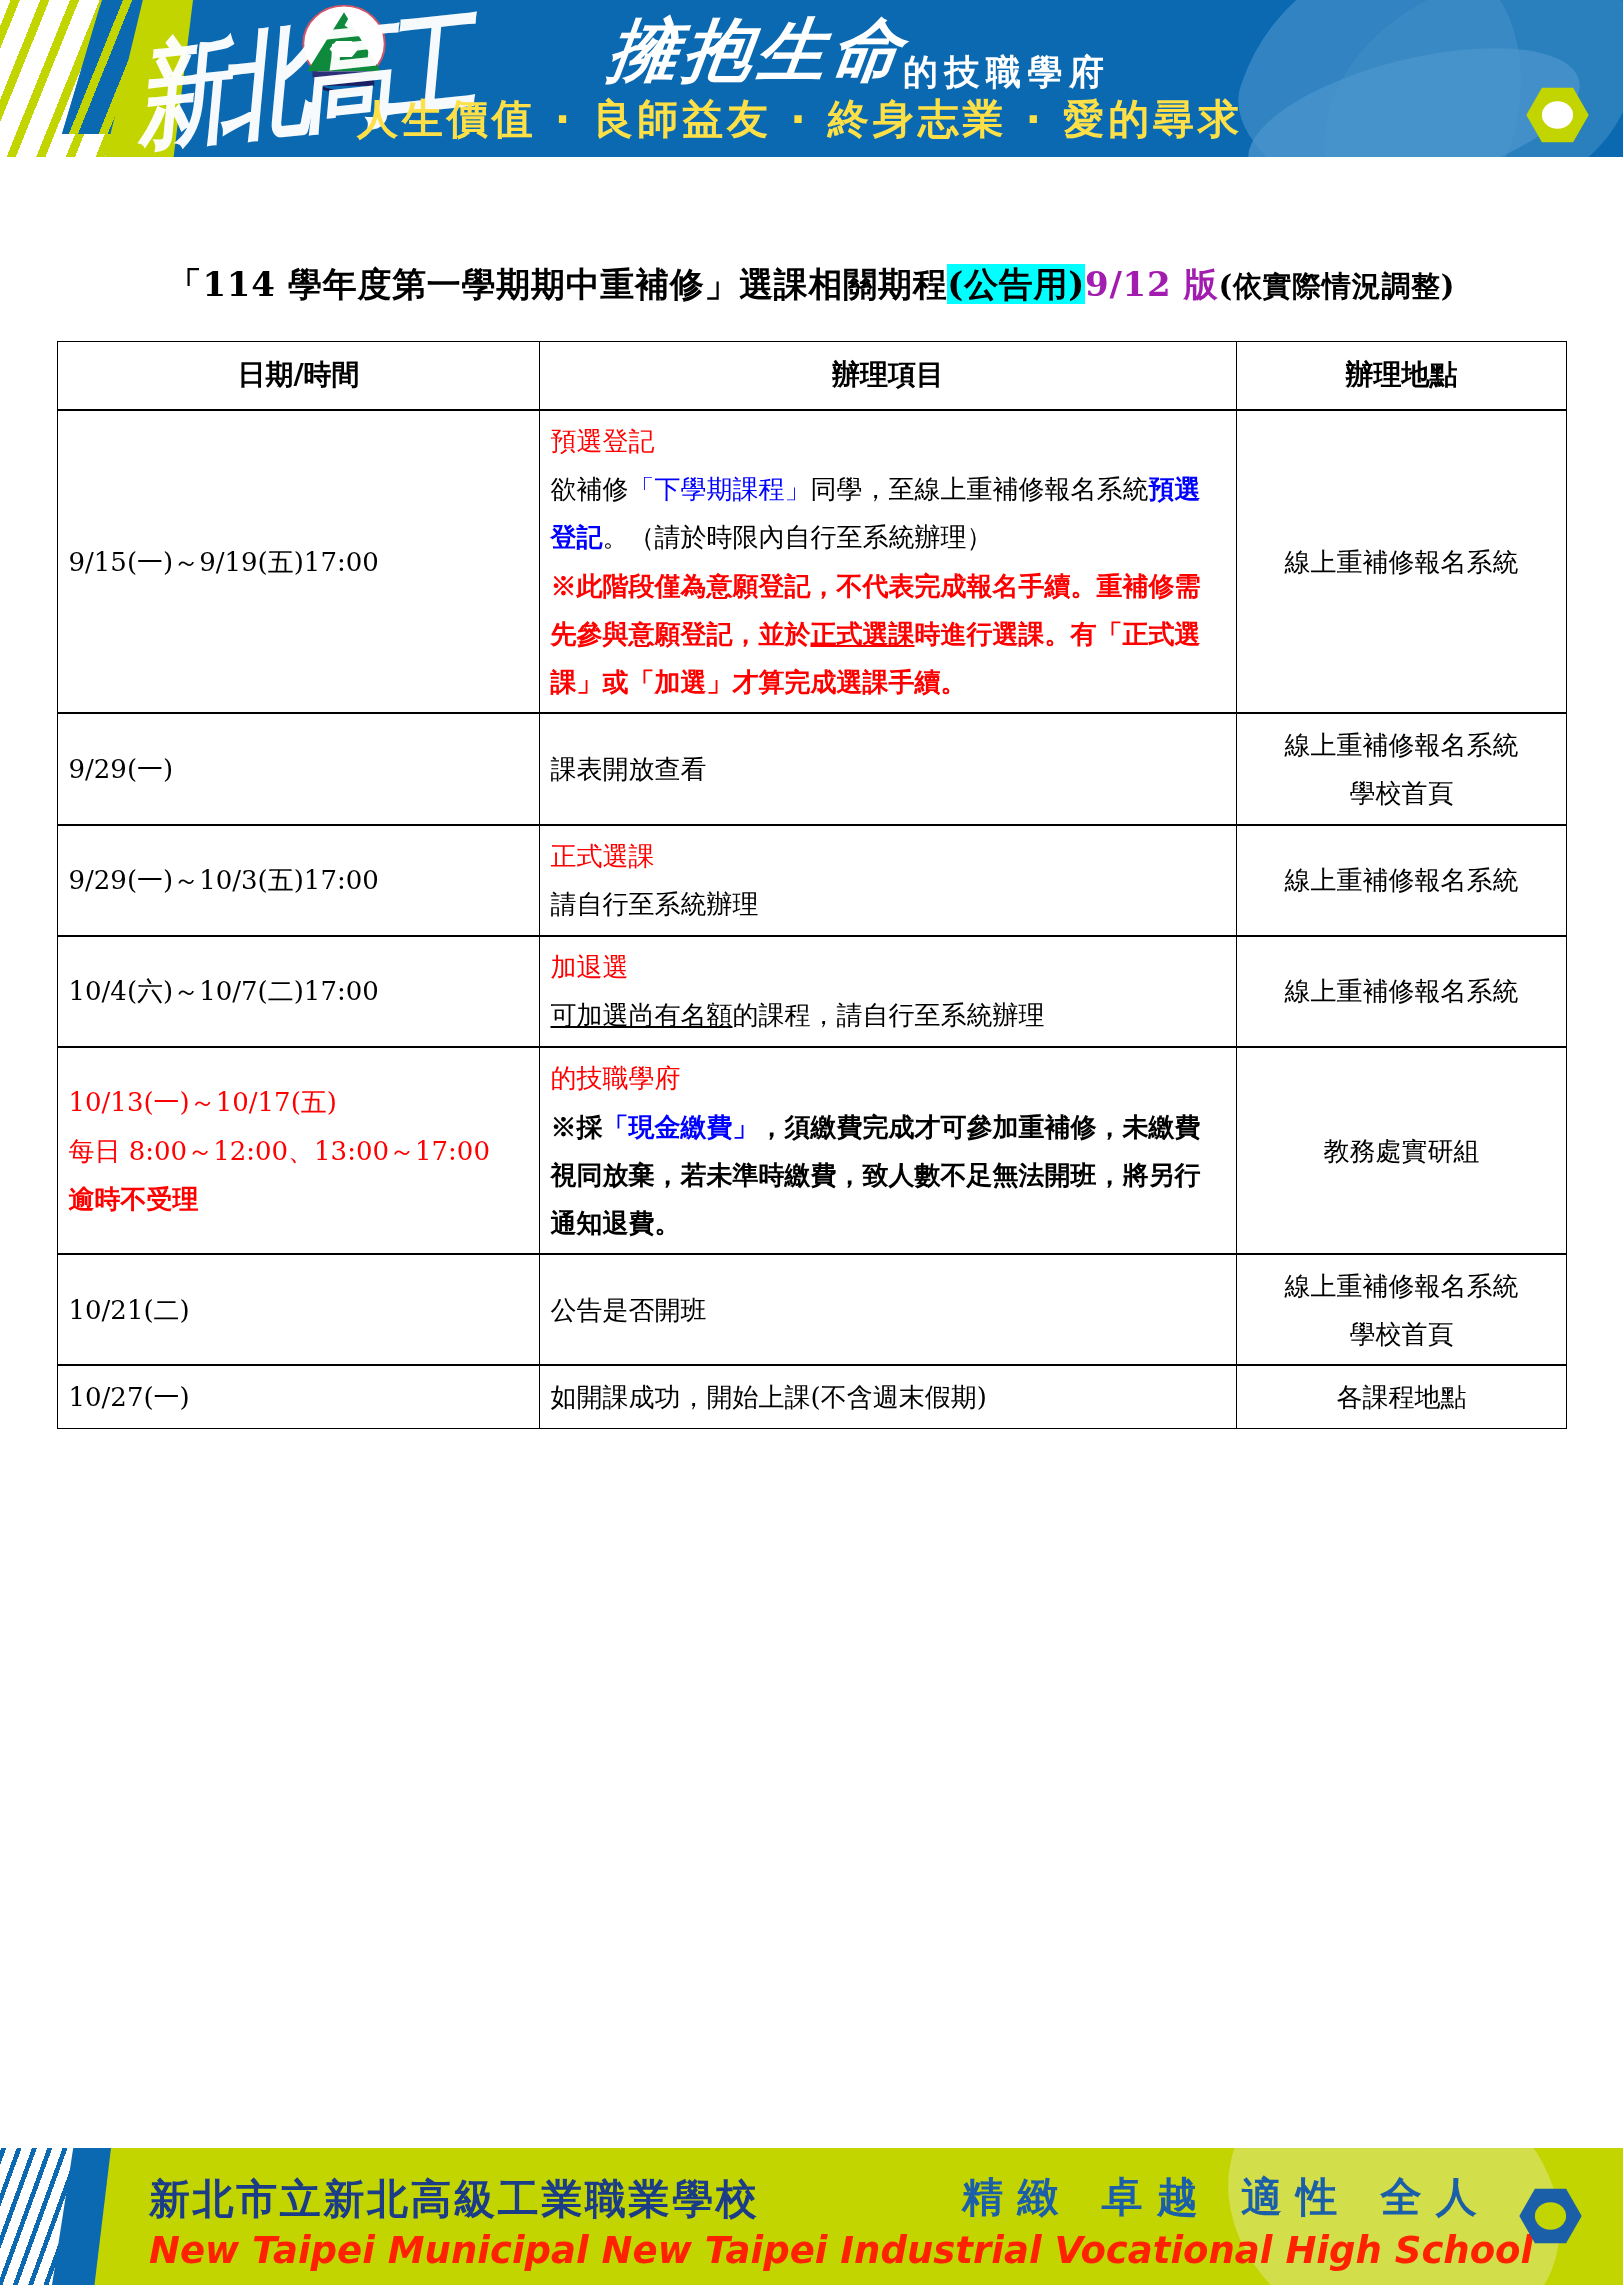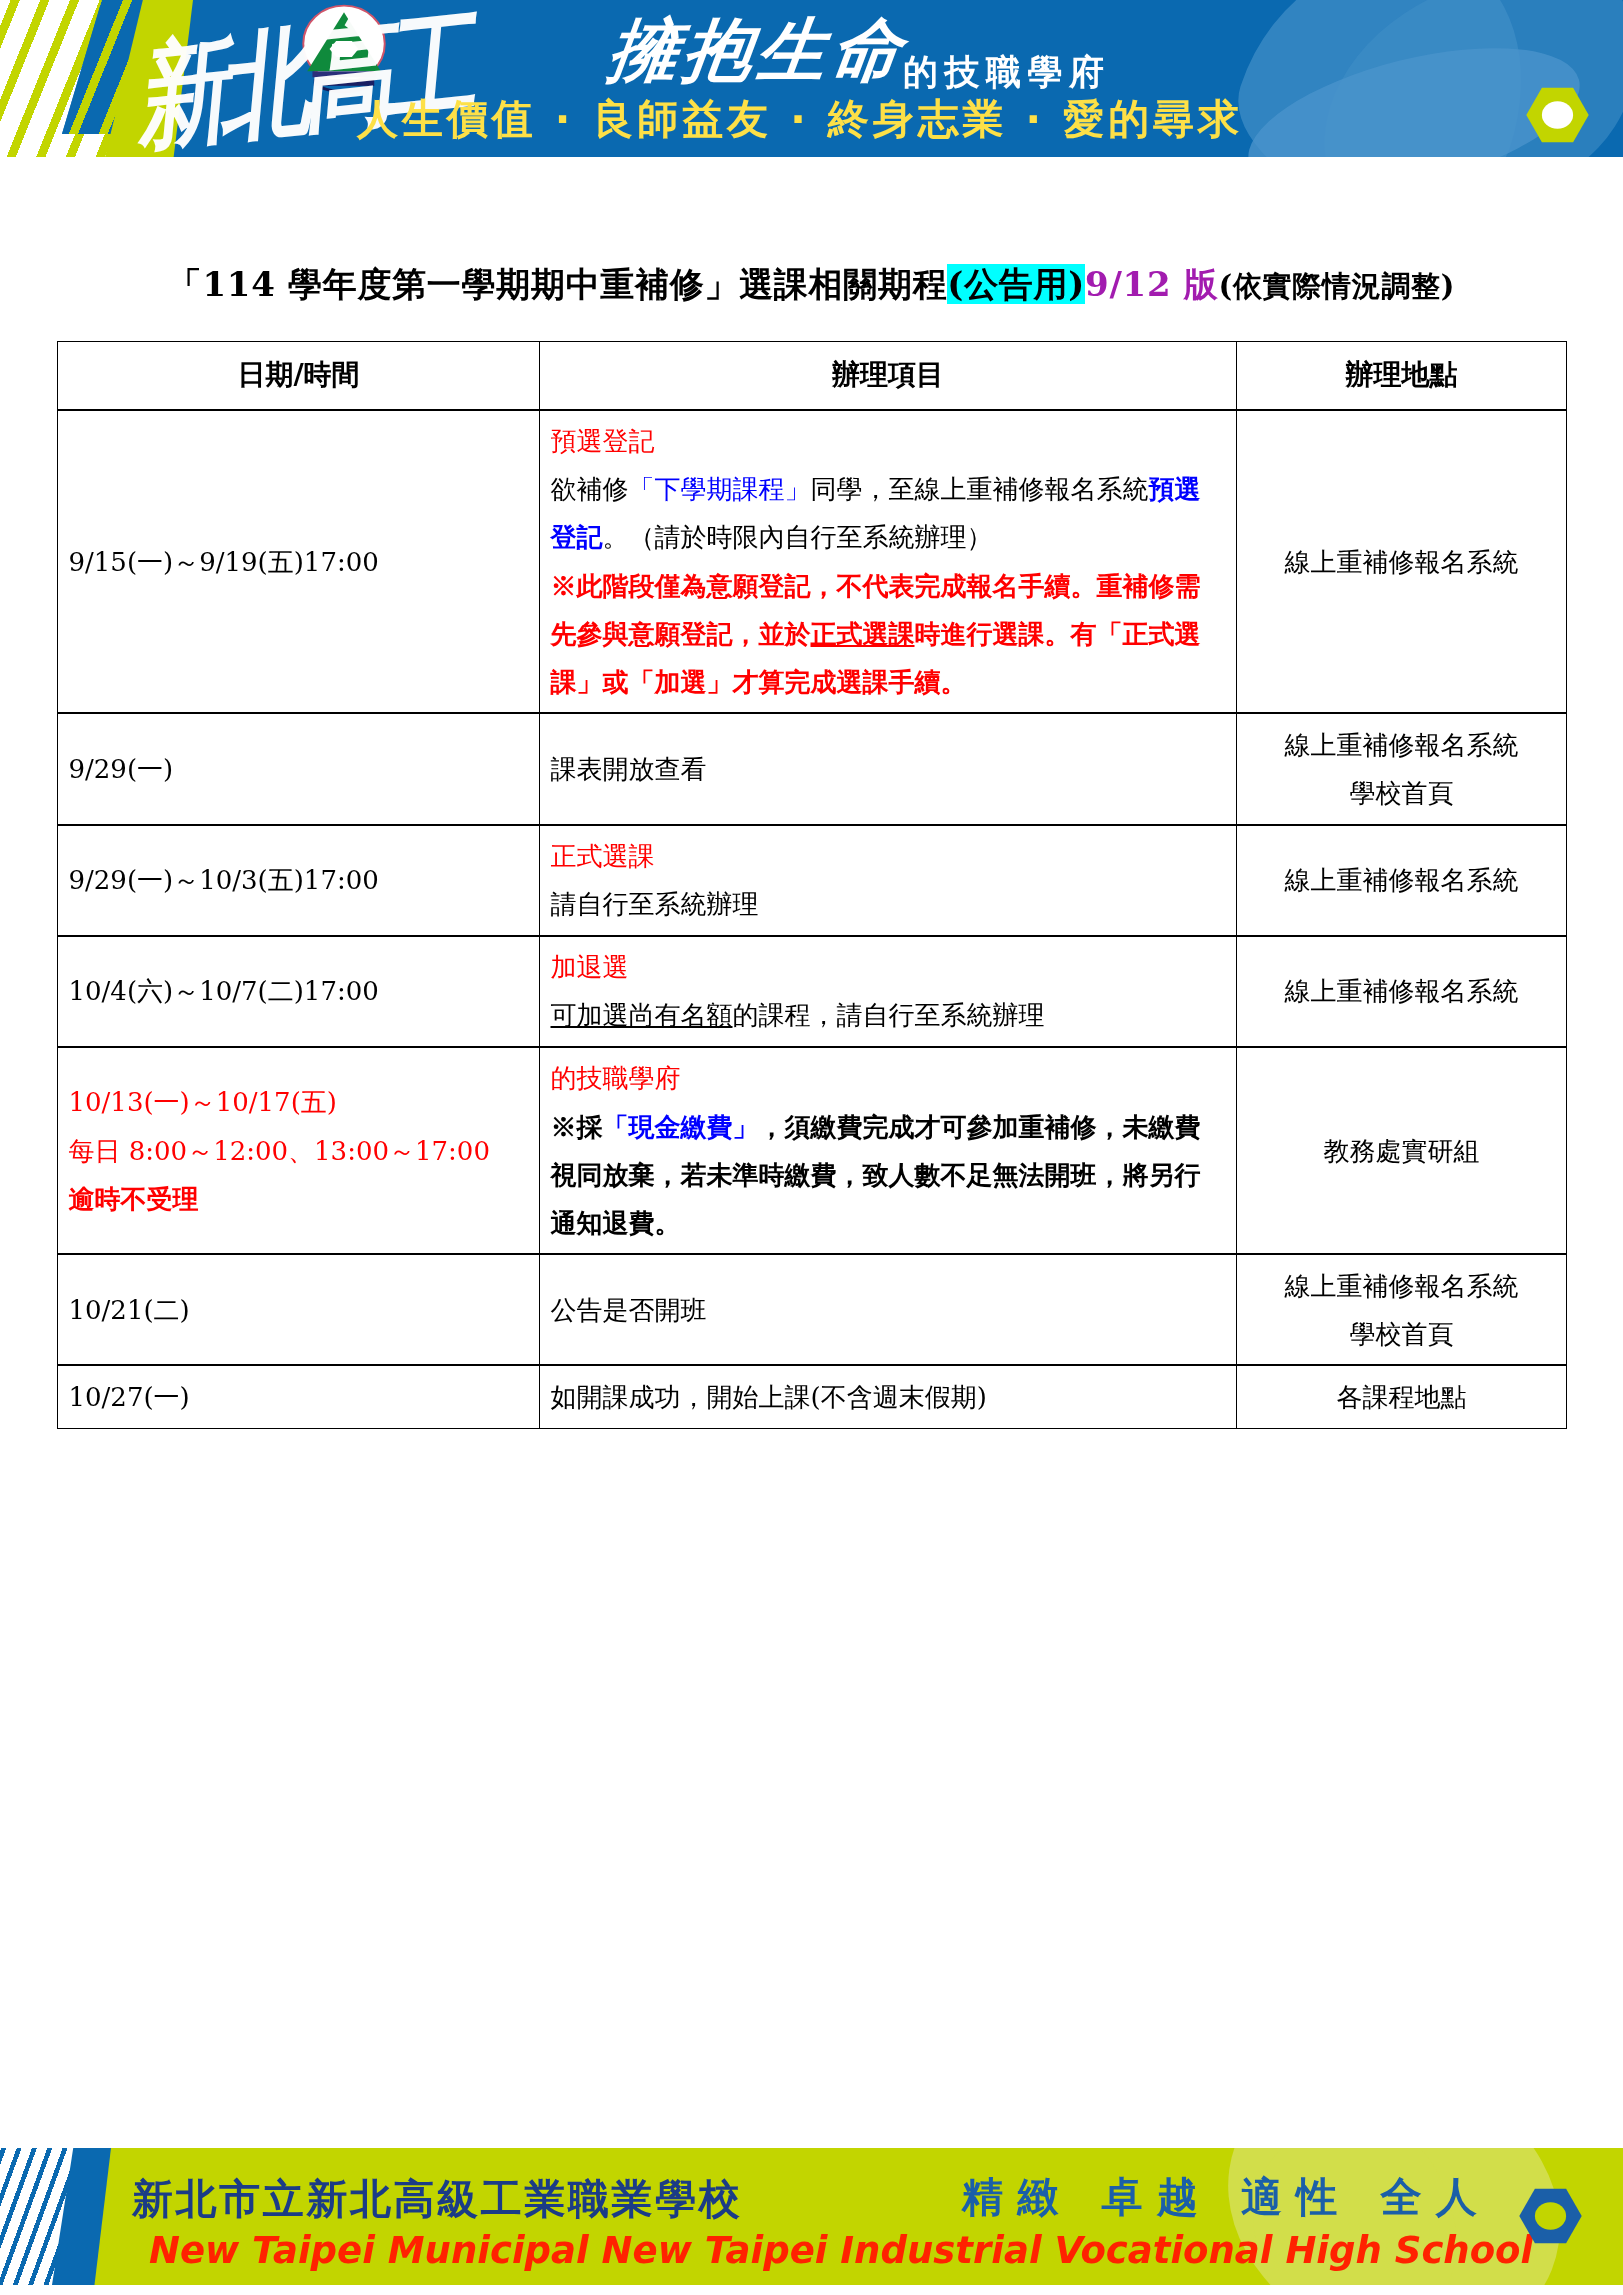--- a/index.html
+++ b/index.html
@@ -154,21 +154,21 @@
   }
   .footer-swoosh {
     position:absolute; right:59px; top:-79px; width:340px; height:275px;
     background:#d2de4a; border-radius:50%; transform:rotate(22deg);
   }
   .footer-swoosh2 {
     position:absolute; right:170px; top:-26px; width:196px; height:216px;
     background:#d2de4a; border-radius:45%; transform:rotate(-18deg);
   }
   .f-cn {
-    position:absolute; left:132px; top:23.6px;
+    position:absolute; left:149px; top:23.6px;
     font-size:41px; font-weight:bold; color:#1b3c86;
     letter-spacing:2.6px; white-space:nowrap;
     font-family:"DejaVu Sans", sans-serif;
   }
   .f-motto {
     position:absolute; left:962px; top:22px;
     font-size:41px; font-weight:bold; color:#1b5fa8;
     letter-spacing:14.4px; white-space:nowrap;
     font-family:"DejaVu Sans", sans-serif;
   }

